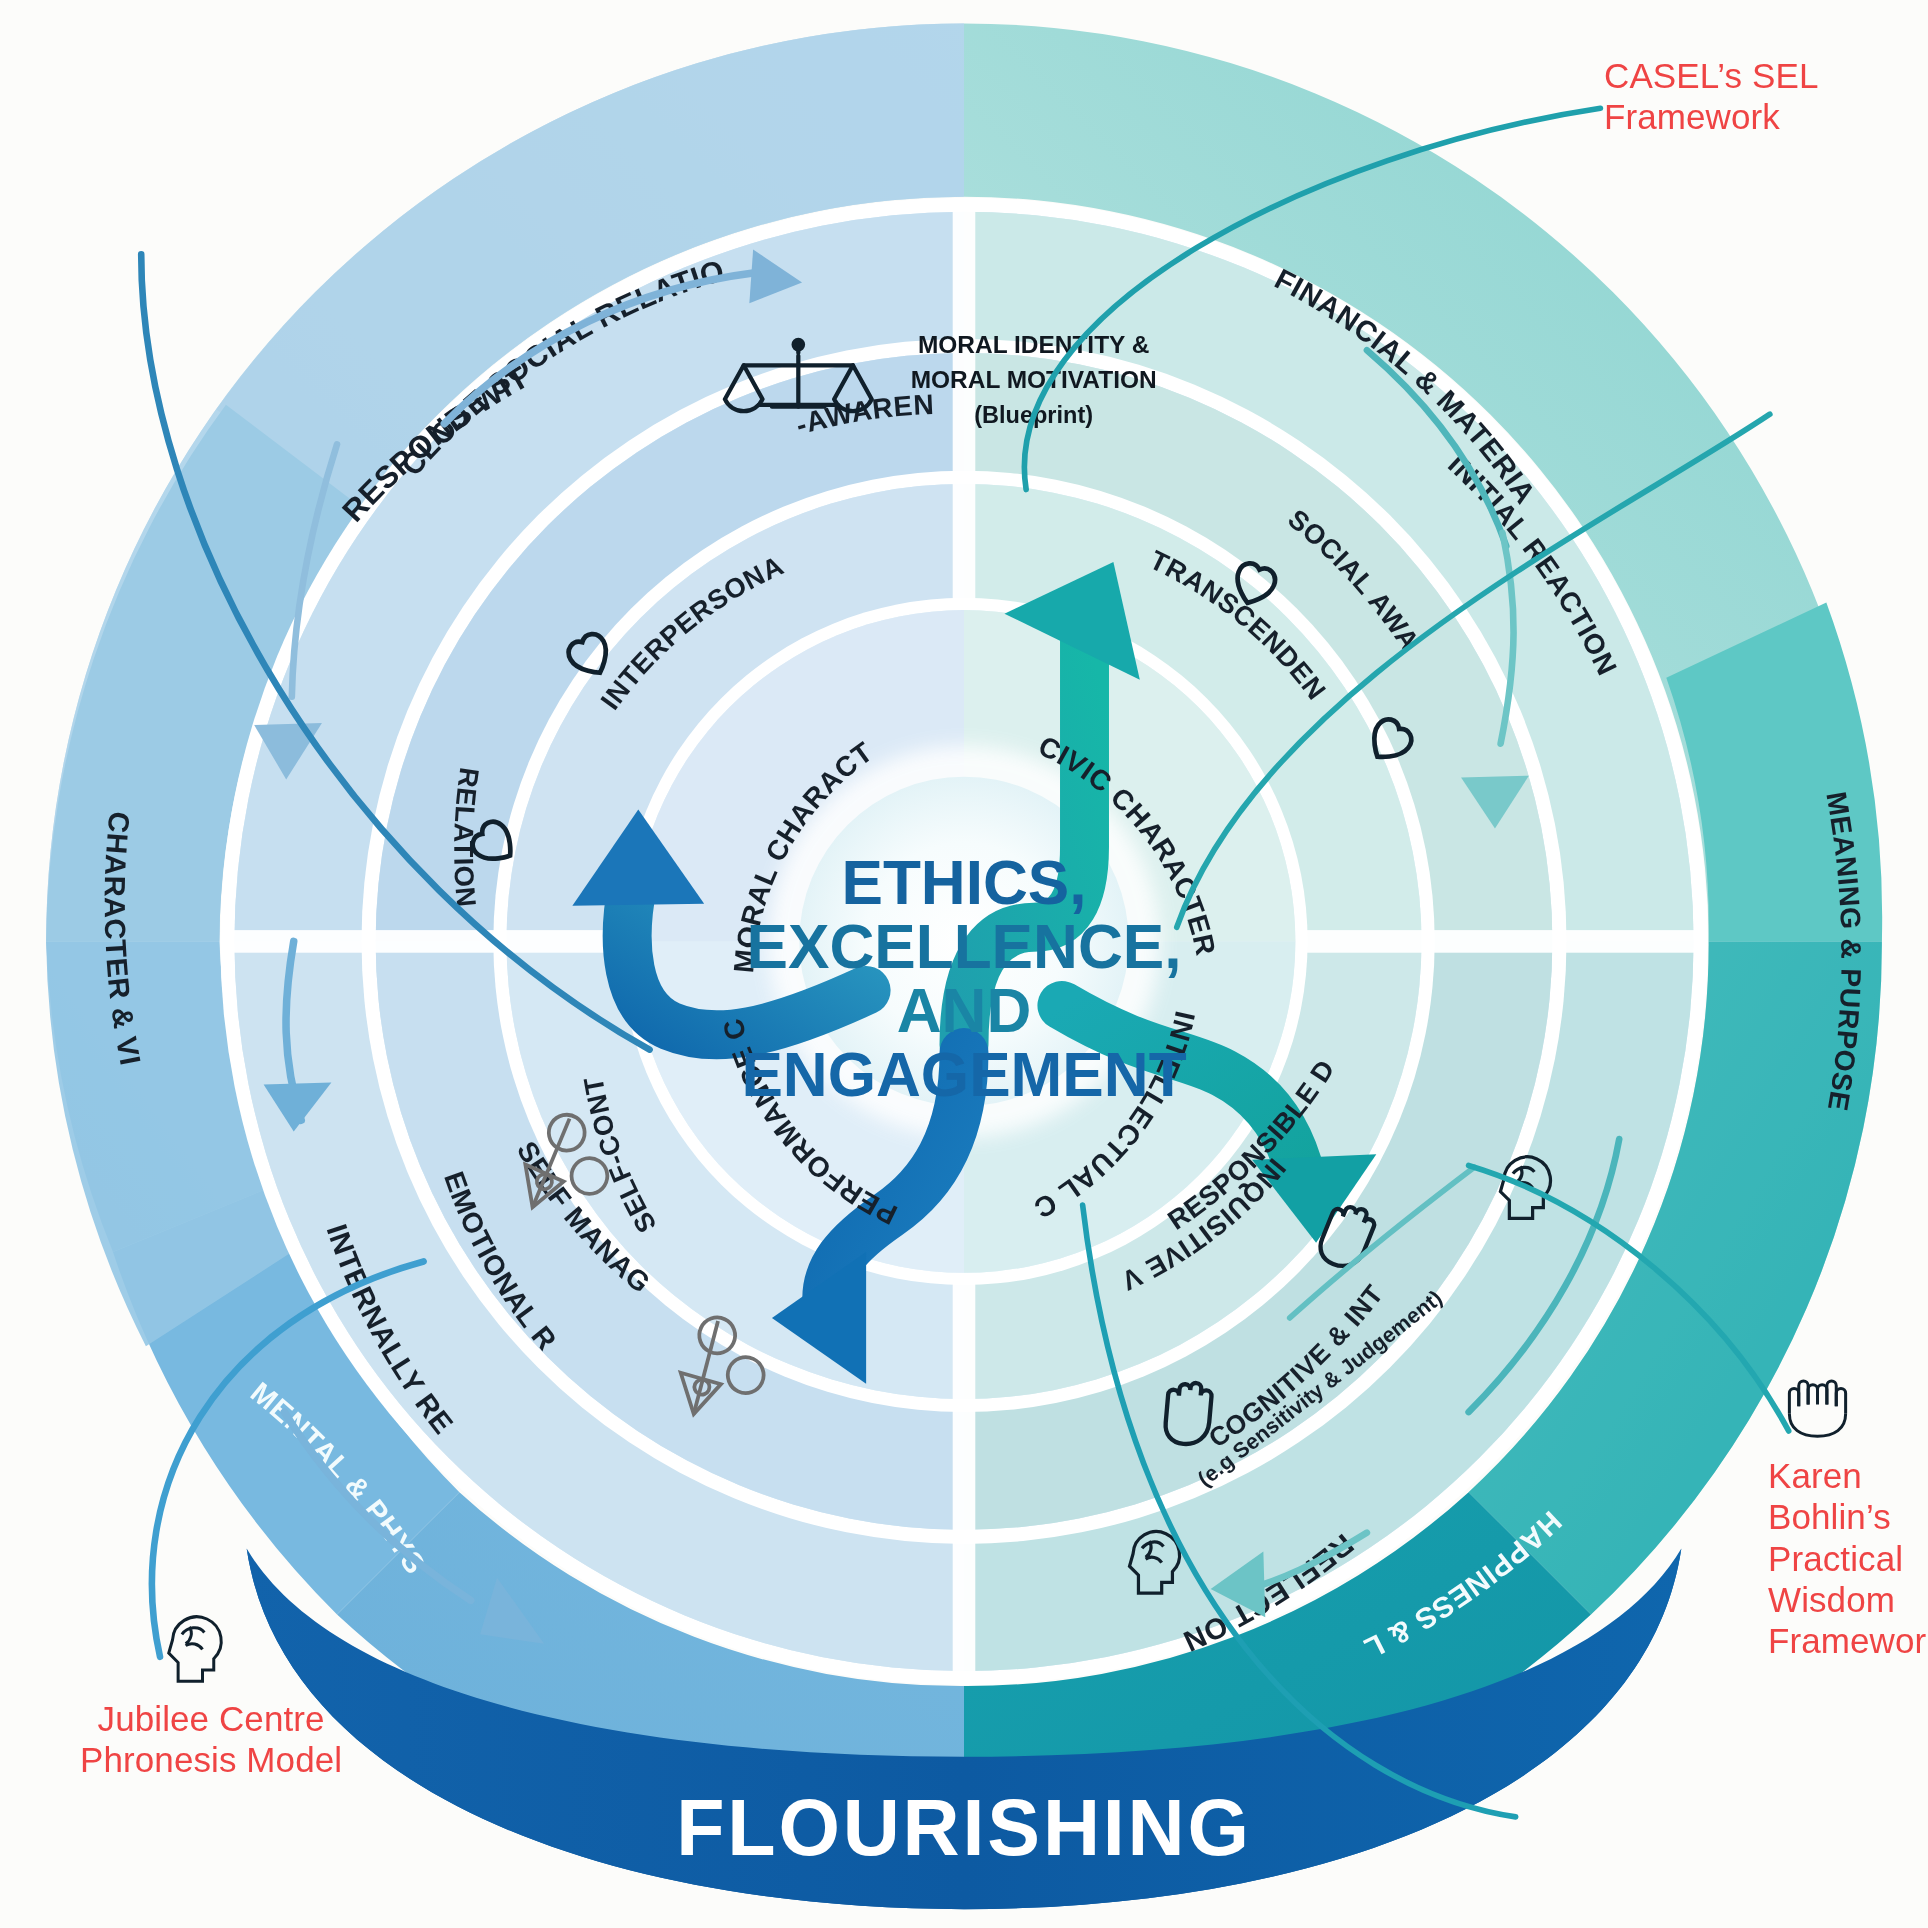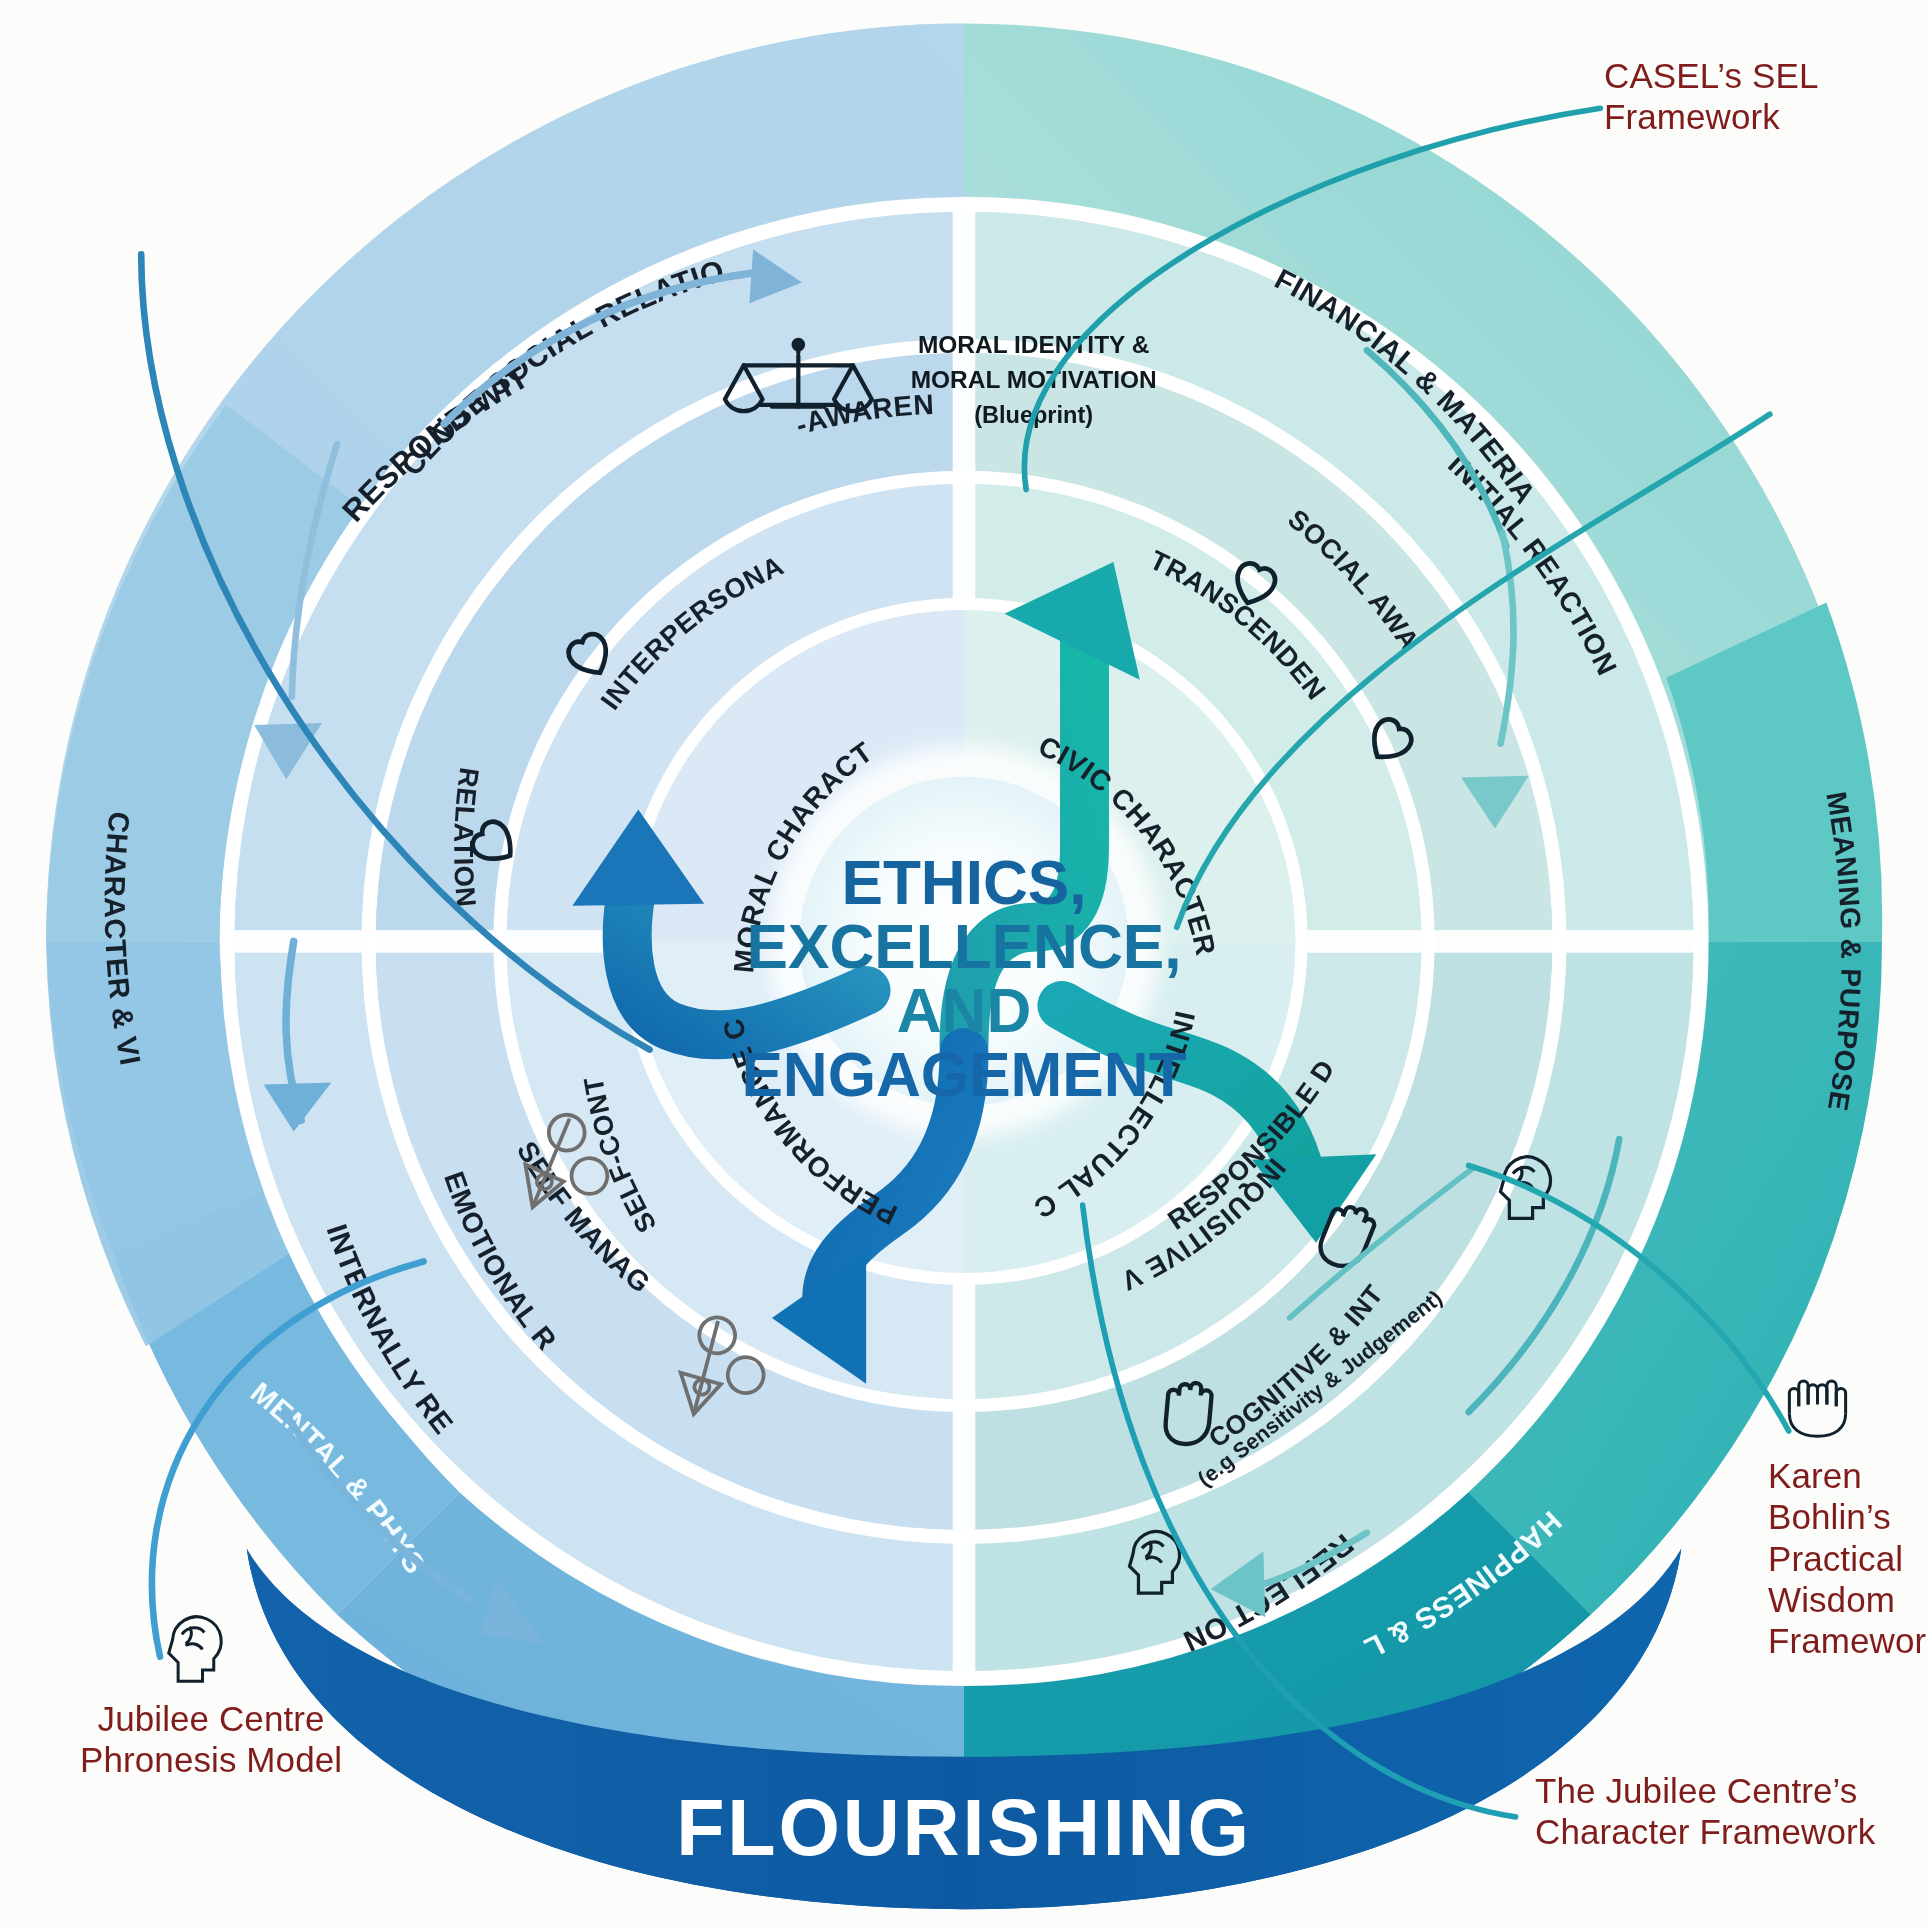--- a/index.html
+++ b/index.html
@@ -14,21 +14,21 @@
     position: relative;
     width: 1928px; height: 1928px;
     background: #fcfcfa;
   }
   svg#diagram {
     position: absolute; top:0; left:0;
     width: 1928px; height: 1928px;
   }
   .callout {
     position: absolute;
-    color: #7f1d1d;
+    color: #ef4444;
     font-size: 35px;
     line-height: 1.18;
     letter-spacing: 0.1px;
     font-family: "Liberation Sans", sans-serif;
     white-space: pre-line;
   }
   .callout.right { text-align: left; }
   .callout.left  { text-align: left; }
   .ring-label {
     font-weight: 800;
@@ -456,22 +456,20 @@
 
 <div class="callout right" style="left:1768px; top:1455px;">Karen
 Bohlin’s
 Practical
 Wisdom
 Framework</div>
 
 <div class="callout left" style="left:80px; top:1698px;text-align:center;">Jubilee Centre
 Phronesis Model</div>
 
-<div class="callout right" style="left:1535px; top:1770px;">The Jubilee Centre’s
-Character Framework</div>
 
 <svg style="position:absolute; left:165px; top:1610px; width:75px; height:75px;" viewBox="0 0 80 80" stroke="#10202c" fill="none" stroke-width="3.2">
   <path d="M8 32 a26 26 0 1 1 44 20 L52 64 L40 64 L40 76 L14 76 L14 56 L4 46 Z"></path>
   <path d="M18 26 c6 -8 18 -10 24 -2 M22 38 c6 -4 14 -2 18 4 M26 18 c4 6 2 14 -4 18"></path>
 </svg>
 
 <svg style="position:absolute; left:1780px; top:1365px; width:75px; height:75px;" viewBox="0 0 80 80" stroke="#10202c" fill="none" stroke-width="3.2">
   <path d="M10 52 L10 30 a5 5 0 0 1 10 0 L20 44"></path>
   <path d="M70 52 L70 30 a5 5 0 0 0 -10 0 L60 44"></path>
   <path d="M20 44 L20 22 a5 5 0 0 1 10 0 L30 42"></path>

